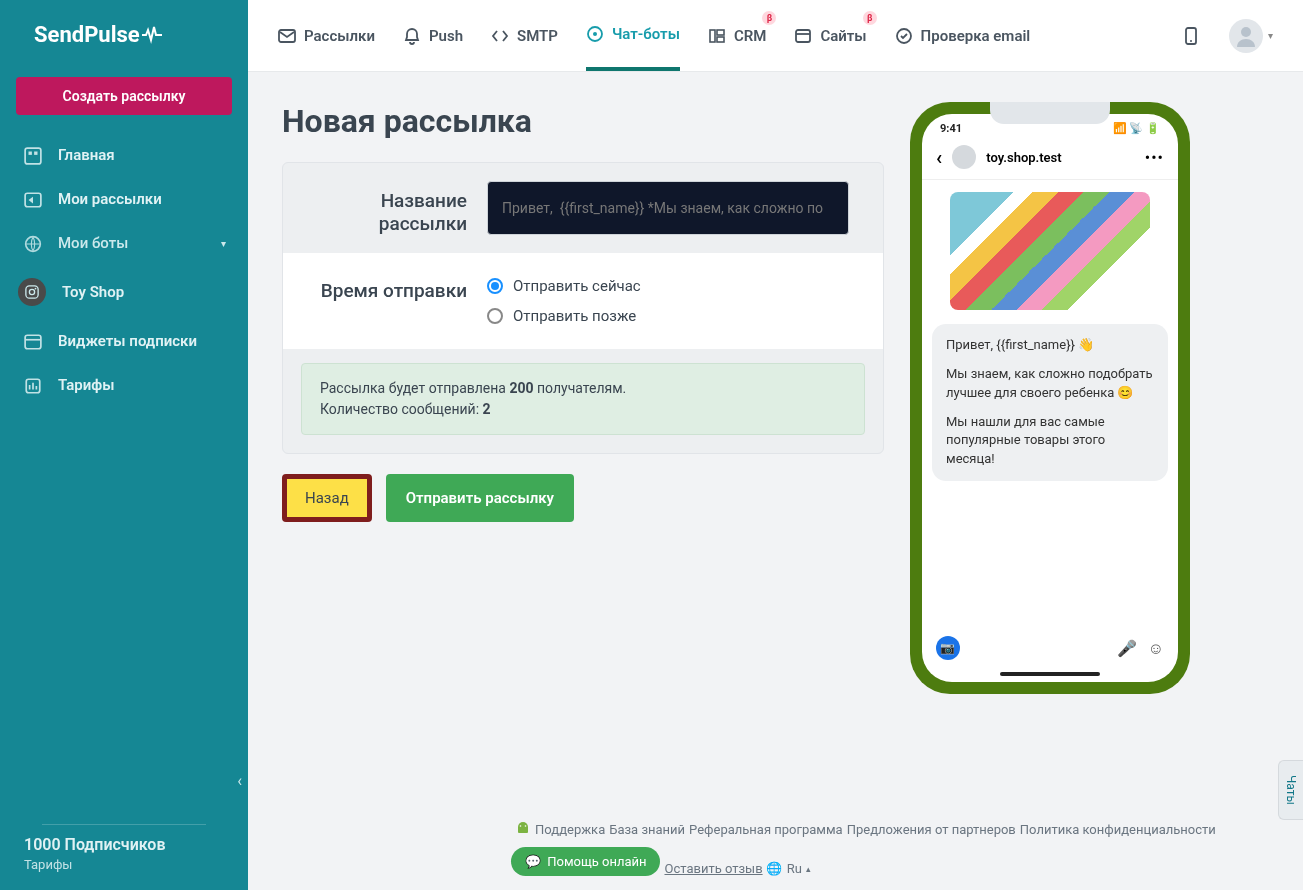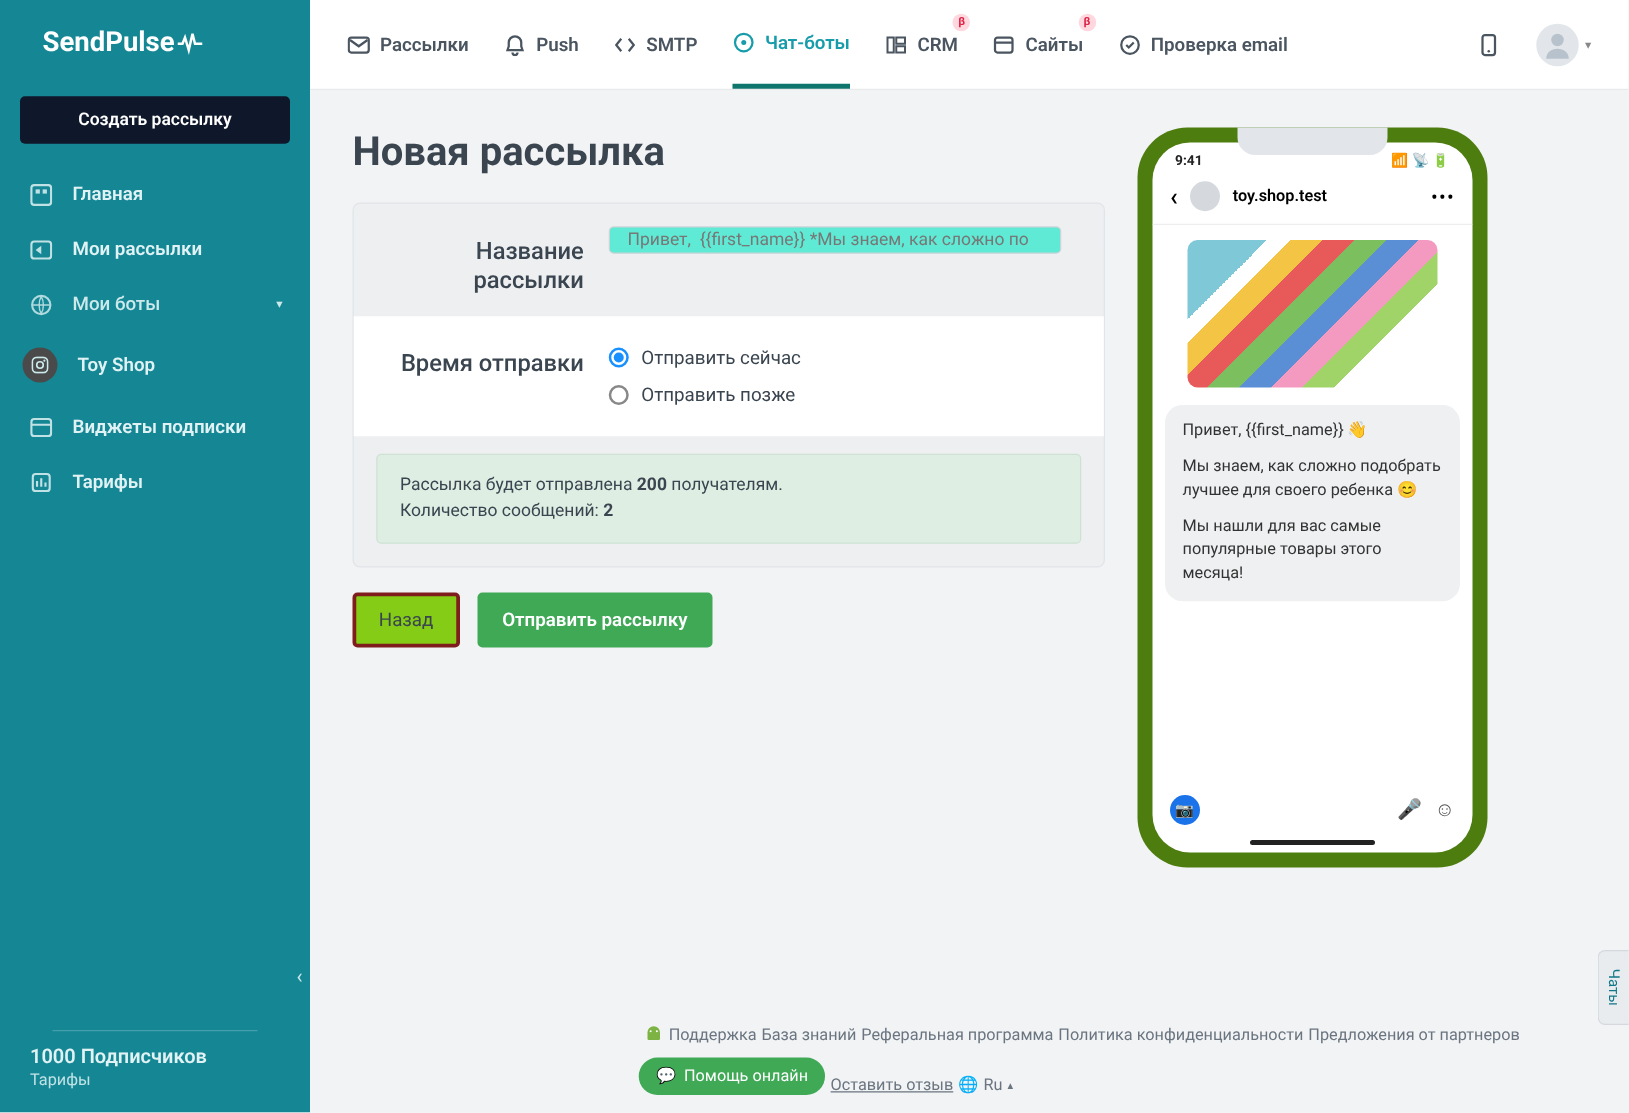--- a/index.html
+++ b/index.html
@@ -1,20 +1,20 @@
 <!DOCTYPE html>
 <html><head>
 <meta charset="utf-8">
 <style>
 *{box-sizing:border-box;margin:0;padding:0;font-family:-apple-system,BlinkMacSystemFont,"Segoe UI",Roboto,sans-serif}
 body{background:#f5f6f7;width:1303px;height:890px;overflow:hidden;display:flex}
 .sidebar{width:248px;background:#158794;color:#fff;display:flex;flex-direction:column;position:relative}
 .logo{padding:22px 34px;font-size:22px;font-weight:700;display:flex;align-items:center;gap:2px}
 .logo-pulse{display:inline-block}
-.create-btn{margin:8px 16px 18px;background:#0f172a;border:none;color:#fff;padding:11px 20px;border-radius:4px;font-size:14px;font-weight:600;cursor:pointer}
+.create-btn{margin:8px 16px 18px;background:#be185d;border:none;color:#fff;padding:11px 20px;border-radius:4px;font-size:14px;font-weight:600;cursor:pointer}
 .nav-item{display:flex;align-items:center;padding:13px 24px;color:#e0f2f4;font-size:15px;font-weight:600;cursor:pointer;gap:18px;position:relative}
 .nav-item.light{color:#cce9ec;font-weight:500}
 .nav-item .icon{width:16px;height:16px;flex-shrink:0;opacity:.85}
 .nav-item .chev{position:absolute;right:22px;font-size:10px}
 .nav-bot-icon{width:28px;height:28px;border-radius:50%;background:#4a4a4a;display:flex;align-items:center;justify-content:center;margin-left:-6px;margin-right:-2px}
 .sidebar-collapse{position:absolute;right:6px;bottom:100px;color:#cce9ec;font-size:16px;cursor:pointer}
 .sidebar-divider{height:1px;background:rgba(255,255,255,.2);margin:0 18px 10px}
 .sidebar-footer{margin-top:auto;padding:0 24px 18px;color:#e0f2f4}
 .sub-count{font-size:16px;font-weight:600;margin-bottom:3px}
 .tariff-link{font-size:13px;opacity:.85}
@@ -28,29 +28,29 @@
 .avatar{width:34px;height:34px;border-radius:50%;background:#e2e6ea;display:flex;align-items:center;justify-content:center;cursor:pointer}
 .avatar-drop{display:flex;align-items:center;gap:5px}
 .page{flex:1;padding:30px 34px;display:flex;gap:26px;overflow:auto}
 .page-left{flex:0 0 602px}
 .page-title{font-size:32px;font-weight:700;color:#3a4550;margin-bottom:22px}
 .card{background:rgba(231,234,237,.45);border:1px solid #e1e4e8;border-radius:6px}
 .form-row{display:flex;align-items:flex-start;padding:18px 34px}
 .form-row.highlight{background:#fff}
 .form-label{width:170px;text-align:right;padding-right:20px;font-size:19px;color:#3a4550;font-weight:500;padding-top:8px}
 .form-control{flex:1}
-.text-input{width:100%;padding:2px 14px;border:1px solid #ced3d8;border-radius:4px;font-size:14px;color:#777;background:#5eead4}
+.text-input{width:100%;padding:18px 14px;border:1px solid #ced3d8;border-radius:4px;font-size:14px;color:#777;background:#0f172a}
 .radio-row{display:flex;align-items:center;gap:10px;padding:6px 0;font-size:15px;color:#3a4550}
 .radio{width:16px;height:16px;border:2px solid #888;border-radius:50%;position:relative;cursor:pointer}
 .radio.checked{border-color:#1890ff}
 .radio.checked::after{content:"";position:absolute;inset:2px;background:#1890ff;border-radius:50%}
 .info-box{background:#dfeee3;border:1px solid #cde2d2;border-radius:4px;margin:14px 18px 18px;padding:14px 18px;font-size:14px;color:#3a4550;line-height:1.5}
 .info-box b{font-weight:700}
 .actions{display:flex;gap:14px;margin-top:20px}
-.btn-back{background:#84cc16;border:3px solid #7f1d1d;padding:10px 18px;border-radius:4px;font-size:15px;color:#3a4550;cursor:pointer}
+.btn-back{background:#fde047;border:5px solid #7f1d1d;padding:10px 18px;border-radius:4px;font-size:15px;color:#3a4550;cursor:pointer}
 .btn-primary{background:#3fa956;border:none;color:#fff;padding:10px 20px;border-radius:4px;font-size:15px;font-weight:600;cursor:pointer}
 .preview{flex:0 0 290px}
 .phone{width:280px;height:592px;background:#4d7c0f;border-radius:40px;padding:12px;position:relative}
 .phone-screen{background:#fff;width:100%;height:100%;border-radius:30px;overflow:hidden;display:flex;flex-direction:column;position:relative}
 .notch{position:absolute;top:0;left:50%;transform:translateX(-50%);width:120px;height:22px;background:#e2e6ea;border-radius:0 0 14px 14px;z-index:2}
 .status-bar{display:flex;justify-content:space-between;padding:8px 18px 4px;font-size:11px;font-weight:700;color:#222}
 .chat-header{display:flex;align-items:center;gap:10px;padding:6px 14px 10px;border-bottom:1px solid #eee}
 .chat-back{font-size:20px;font-weight:600;cursor:pointer}
 .chat-avatar{width:24px;height:24px;border-radius:50%;background:#d5d9dd}
 .chat-title{font-size:13px;font-weight:600;flex:1}
@@ -313,22 +313,22 @@
       <span>
           <svg width="16" height="16" viewBox="0 0 16 16">
             <path d="M3 6a5 5 0 0110 0v5a1 1 0 01-1 1H4a1 1 0 01-1-1V6z" fill="#7cb342"></path>
             <circle cx="5.5" cy="5" r=".8" fill="#fff"></circle>
             <circle cx="10.5" cy="5" r=".8" fill="#fff"></circle>
           </svg>
         </span>
       <span class="footer-link">Поддержка</span>
       <span class="footer-link">База знаний</span>
       <span class="footer-link">Реферальная программа</span>
+      <span class="footer-link">Предложения от партнеров</span>
       <span class="footer-link">Политика конфиденциальности</span>
-      <span class="footer-link">Предложения от партнеров</span>
     </div>
     <div class="footer-row">
       <button class="help-btn">
         <span>💬</span>
         <span>Помощь онлайн</span>
       </button>
       <span class="footer-link review-link">Оставить отзыв</span>
       <span class="lang">
         <span>🌐</span>
         <span>Ru</span>

